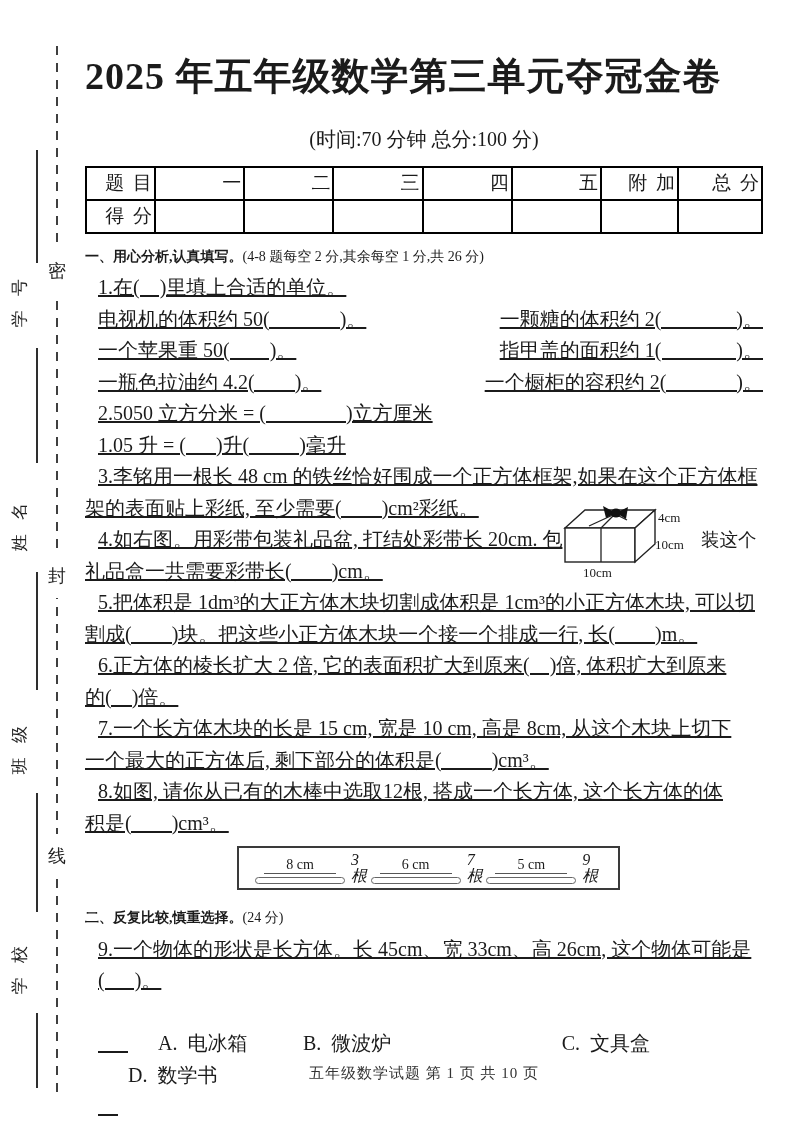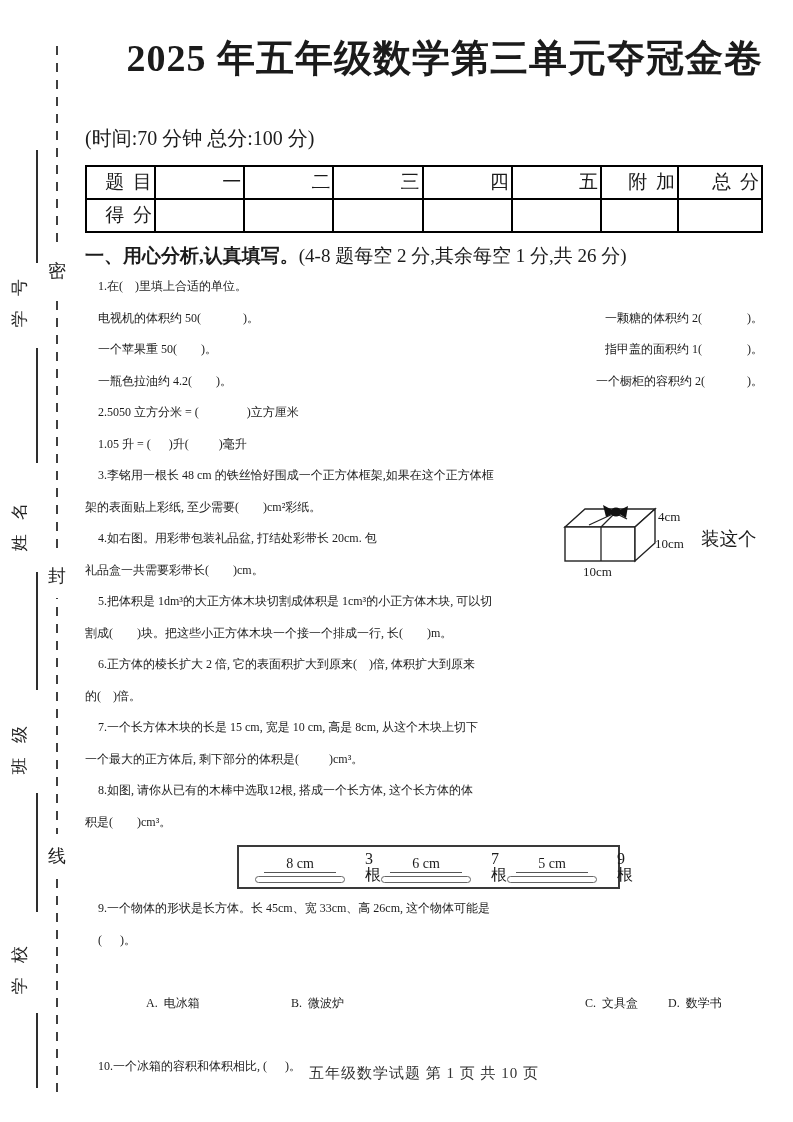--- a/index.html
+++ b/index.html
@@ -19,31 +19,31 @@
     background:#fff; padding:10px 0; font-size:18px; z-index:2; color:#222;
   }
   .fill-line { position:absolute; left:36px; width:0; border-left:2px solid #2e2e2e; }
   .v-label {
     position:absolute; left:-16px; width:70px; text-align:center;
     transform:rotate(-90deg); font-size:17px; letter-spacing:5px;
     color:#222; white-space:nowrap;
   }
   
   .content { position:absolute; left:85px; top:30px; width:678px; }
-  .title { font-size:38px; font-weight:bold; text-align:right; margin:6px 0 0 0; line-height:1.2; letter-spacing:1px; }
-  .subtitle { font-size:20px; margin-top:43px; }
+  .title { font-size:38px; font-weight:bold; text-align:left; margin:24px 0 0 0; line-height:1.2; letter-spacing:1px; }
+  .subtitle { font-size:20px; text-align:center; margin-top:26px; }
   table.score-table { width:100%; border-collapse:collapse; margin-top:13px; table-layout:fixed; }
   table.score-table td {
     border:2px solid #000; height:31px; text-align:right;
     font-size:19px; letter-spacing:2px; padding:0;
   }
-  .sec-head { font-size:19px; margin-top:7px; line-height:31.5px; white-space:pre-wrap; }
+  .sec-head { font-size:14px; margin-top:7px; line-height:31.5px; white-space:pre-wrap; }
   .sec-head .bold { font-weight:bold; }
   .sec-head.s2 { margin-top:12px; }
-  .line { font-size:12px; line-height:31.5px; white-space:pre-wrap; }
+  .line { font-size:20px; line-height:31.5px; white-space:pre-wrap;text-decoration:underline; }
   .ind { padding-left:13px; }
   .pair { display:flex;justify-content:space-between; }
   .pl { width:263px; flex:0 0 auto; white-space:pre; }
   .pl2 { width:300px; flex:0 0 auto; white-space:pre; }
   .pr { white-space:pre; }
   
   .q4block { position:relative; }
   .q4cont { position:absolute; left:616px; top:1px; font-size:18.5px; line-height:31.5px; white-space:pre; }
   .giftbox { position:absolute; left:478px; top:-24px; }
   .giftbox .wire { fill:#fff; stroke:#222; stroke-width:1.4; }
@@ -53,21 +53,21 @@
   
   .sticks-box {
     margin:7px 0 4px 152px; width:383px; height:44px; box-sizing:border-box;
     border:2px solid #3a3a3a; display:flex; align-items:center;
     justify-content:space-between; padding:0 16px;
   }
   .stick-group { display:flex; align-items:flex-end; }
   .stick-col { display:flex; flex-direction:column; align-items:center; }
   .stick-len { font-size:14px; width:72px; text-align:center; border-bottom:1.4px solid #555; line-height:1.15; }
   .stick { width:90px; height:7px; border:1.2px solid #666; border-radius:4px; background:#fff; margin-top:3px; box-sizing:border-box; }
-  .stick-count { font-size:16px; margin-left:20px; line-height:1; }
+  .stick-count { font-size:16px; margin-left:6px; line-height:1;font-style:italic; }
   
   .opts span { display:inline-block; white-space:pre;margin-left:30px; }
   .opts-9 span:nth-child(1){ width:115px; } .opts-9 span:nth-child(2){ width:157px; } .opts-9 span:nth-child(3){ width:160px;text-align:right; }
   .footer { position:absolute; left:85px; width:678px; top:1064px; text-align:center; font-size:15px; color:#333; letter-spacing:1px; }
 </style>
 </head>
 <body>
 
 <div class="page">
 
@@ -190,20 +190,21 @@
       </div>
       <div class="stick-group">
         <div class="stick-col">
           <span class="stick-len">5 cm</span>
           <div class="stick"></div>
         </div>
         <span class="stick-count">9根</span>
       </div>
     </div>
 
+    <div class="sec-head s2"><span class="bold">二、反复比较,慎重选择。</span><span>(24 分)</span></div>
 
     <div class="line ind">9.一个物体的形状是长方体。长 45cm、宽 33cm、高 26cm, 这个物体可能是</div>
     <div class="line ind">(      )。</div>
     <div class="line ind opts opts-9">
       <span>A.  电冰箱</span><span>B.  微波炉</span><span>C.  文具盒</span><span>D.  数学书</span>
     </div>
 
     <div class="line ind">10.一个冰箱的容积和体积相比, (      )。</div>
     <div class="line ind opts opts-10">
       

